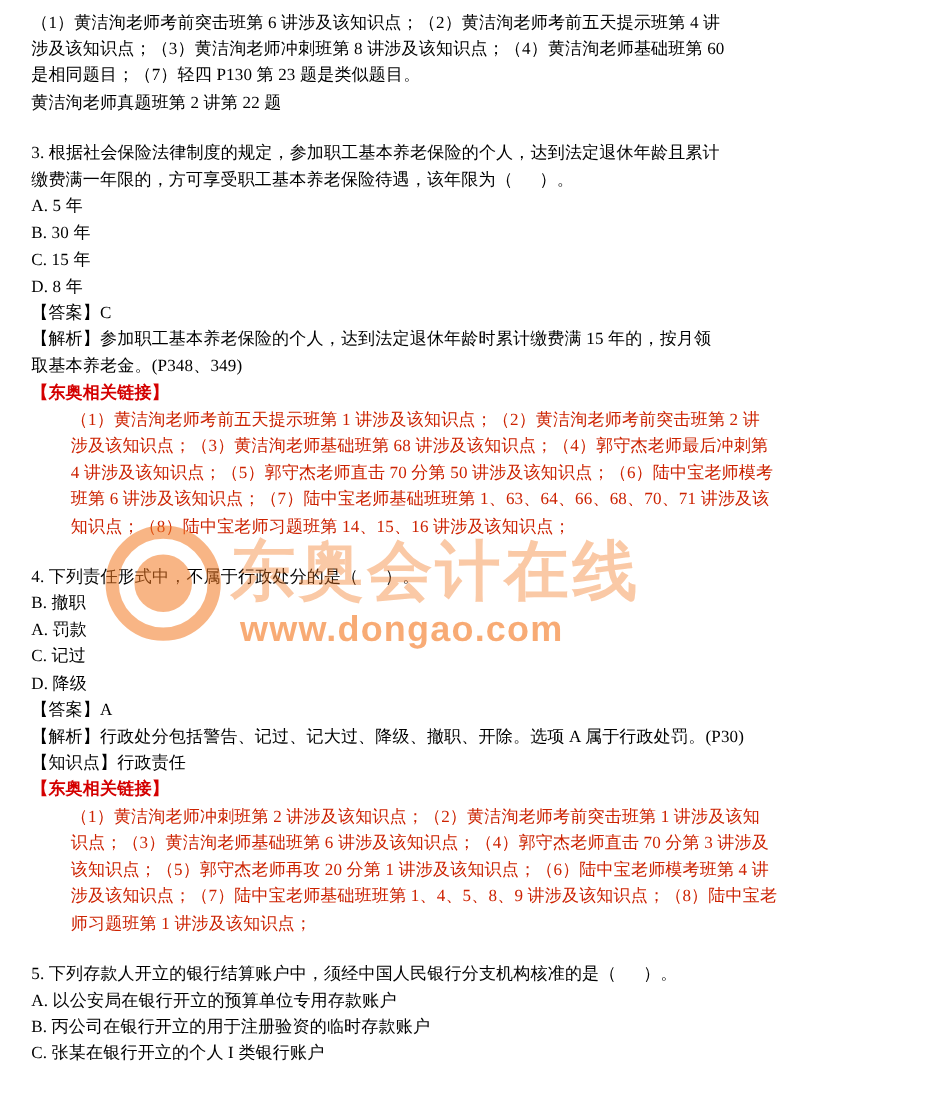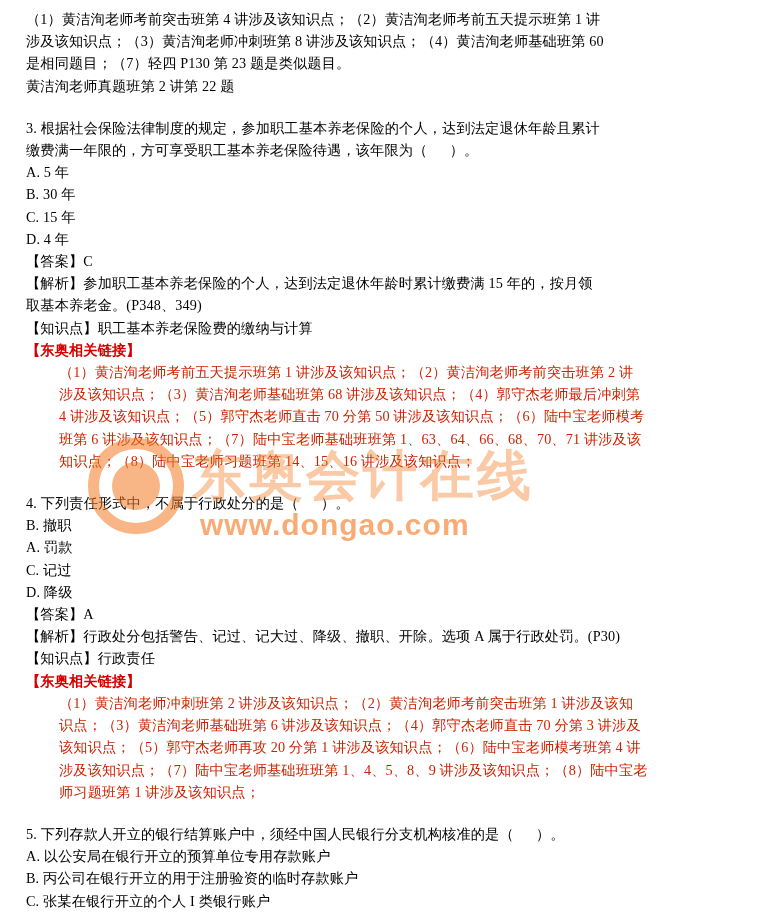--- a/index.html
+++ b/index.html
@@ -89,35 +89,34 @@
     font-family: "Liberation Sans", sans-serif;
     letter-spacing: 1px;
     white-space: nowrap;
   }
 </style>
 </head>
 <body>
 
 <div id="page">
   <div id="content">
-      <div class="line ">（1）黄洁洵老师考前突击班第 4 讲涉及该知识点；（2）黄洁洵老师考前五天提示班第 1 讲</div>
+      <div class="line ">（1）黄洁洵老师考前突击班第 6 讲涉及该知识点；（2）黄洁洵老师考前五天提示班第 4 讲</div>
       <div class="line ">涉及该知识点；（3）黄洁洵老师冲刺班第 8 讲涉及该知识点；（4）黄洁洵老师基础班第 60</div>
       <div class="line ">是相同题目；（7）轻四 P130 第 23 题是类似题目。</div>
       <div class="line ">黄洁洵老师真题班第 2 讲第 22 题</div>
       <div class="gap"></div>
       <div class="line ">3. 根据社会保险法律制度的规定，参加职工基本养老保险的个人，达到法定退休年龄且累计</div>
       <div class="line ">缴费满一年限的，方可享受职工基本养老保险待遇，该年限为（      ）。</div>
       <div class="line ">A. 5 年</div>
       <div class="line ">B. 30 年</div>
       <div class="line ">C. 15 年</div>
-      <div class="line ">D. 4 年</div>
+      <div class="line ">D. 8 年</div>
       <div class="line ">【答案】C</div>
       <div class="line ">【解析】参加职工基本养老保险的个人，达到法定退休年龄时累计缴费满 15 年的，按月领</div>
       <div class="line ">取基本养老金。(P348、349)</div>
-      <div class="line ">【知识点】职工基本养老保险费的缴纳与计算</div>
       <div class="line redbold">【东奥相关链接】</div>
       <div class="line red">（1）黄洁洵老师考前五天提示班第 1 讲涉及该知识点；（2）黄洁洵老师考前突击班第 2 讲</div>
       <div class="line red">涉及该知识点；（3）黄洁洵老师基础班第 68 讲涉及该知识点；（4）郭守杰老师最后冲刺第</div>
       <div class="line red">4 讲涉及该知识点；（5）郭守杰老师直击 70 分第 50 讲涉及该知识点；（6）陆中宝老师模考</div>
       <div class="line red">班第 6 讲涉及该知识点；（7）陆中宝老师基础班班第 1、63、64、66、68、70、71 讲涉及该</div>
       <div class="line red">知识点；（8）陆中宝老师习题班第 14、15、16 讲涉及该知识点；</div>
       <div class="gap"></div>
       <div class="line ">4. 下列责任形式中，不属于行政处分的是（      ）。</div>
       <div class="line ">B. 撤职</div>
       <div class="line ">A. 罚款</div>

